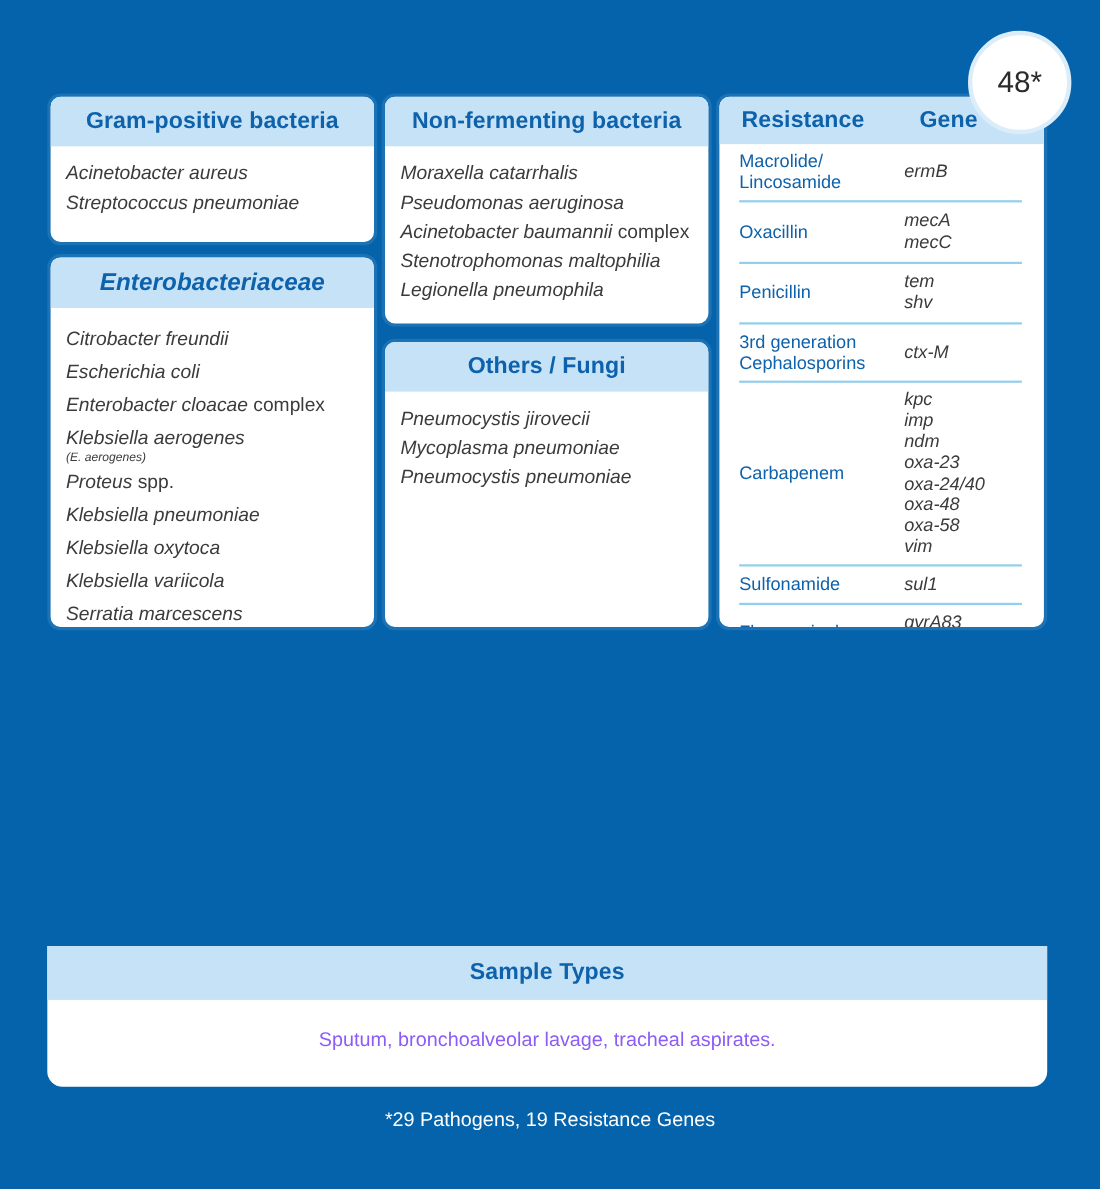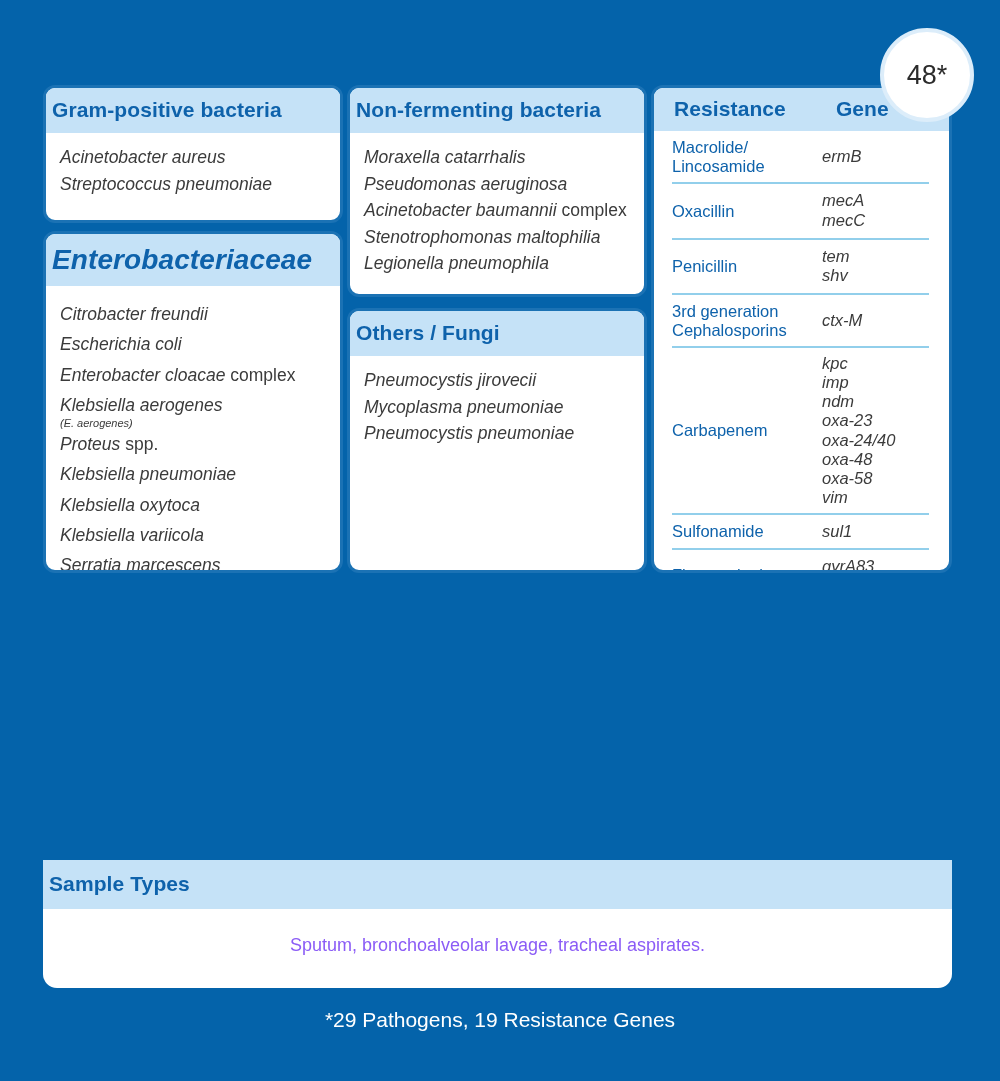--- a/index.html
+++ b/index.html
@@ -16,27 +16,28 @@
     position:absolute;
     background:#ffffff;
     border:3px solid #1b72b4;
     border-radius:12px;
     box-sizing:border-box;
     overflow:hidden;
   }
   .card-head{
     background:#c5e2f7;
     color:#0e62ab;
+    text-align:center;
     font-weight:bold;
     font-size:21px;
     letter-spacing:.1px;
     padding:11px 6px 12px 6px;
     line-height:1.05;
   }
-  .card-head.italic{font-style:italic;font-size:28px;}
+  .card-head.italic{font-style:italic;font-size:22px;}
   .card-body{padding:11px 14px 10px 14px;}
   .sp{
     font-style:italic;
     color:#3b3b3b;
     font-size:17.5px;
     line-height:1.52;
     white-space:nowrap;
   }
   .sp .rm{font-style:normal;}
   .sp .sub{display:block;font-size:11px;line-height:1.05;margin-top:-2px;}
@@ -98,21 +99,21 @@
     font-size:21px;padding:13px 6px 14px 6px;border-radius:0;
   }
   #sample-text{
     text-align:center;color:#8b5cf6;font-size:18px;
     padding-top:26px;
   }
 
   
   #footnote{
     position:absolute;left:0;top:1008px;width:1000px;
-    text-align:center;color:#ffffff;font-size:21px;
+    text-align:center;color:#ffffff;font-size:18px;
   }
 </style>
 </head>
 <body>
 
 <div class="stage">
 
   <div id="badge">
     <span>48*</span>
   </div>

